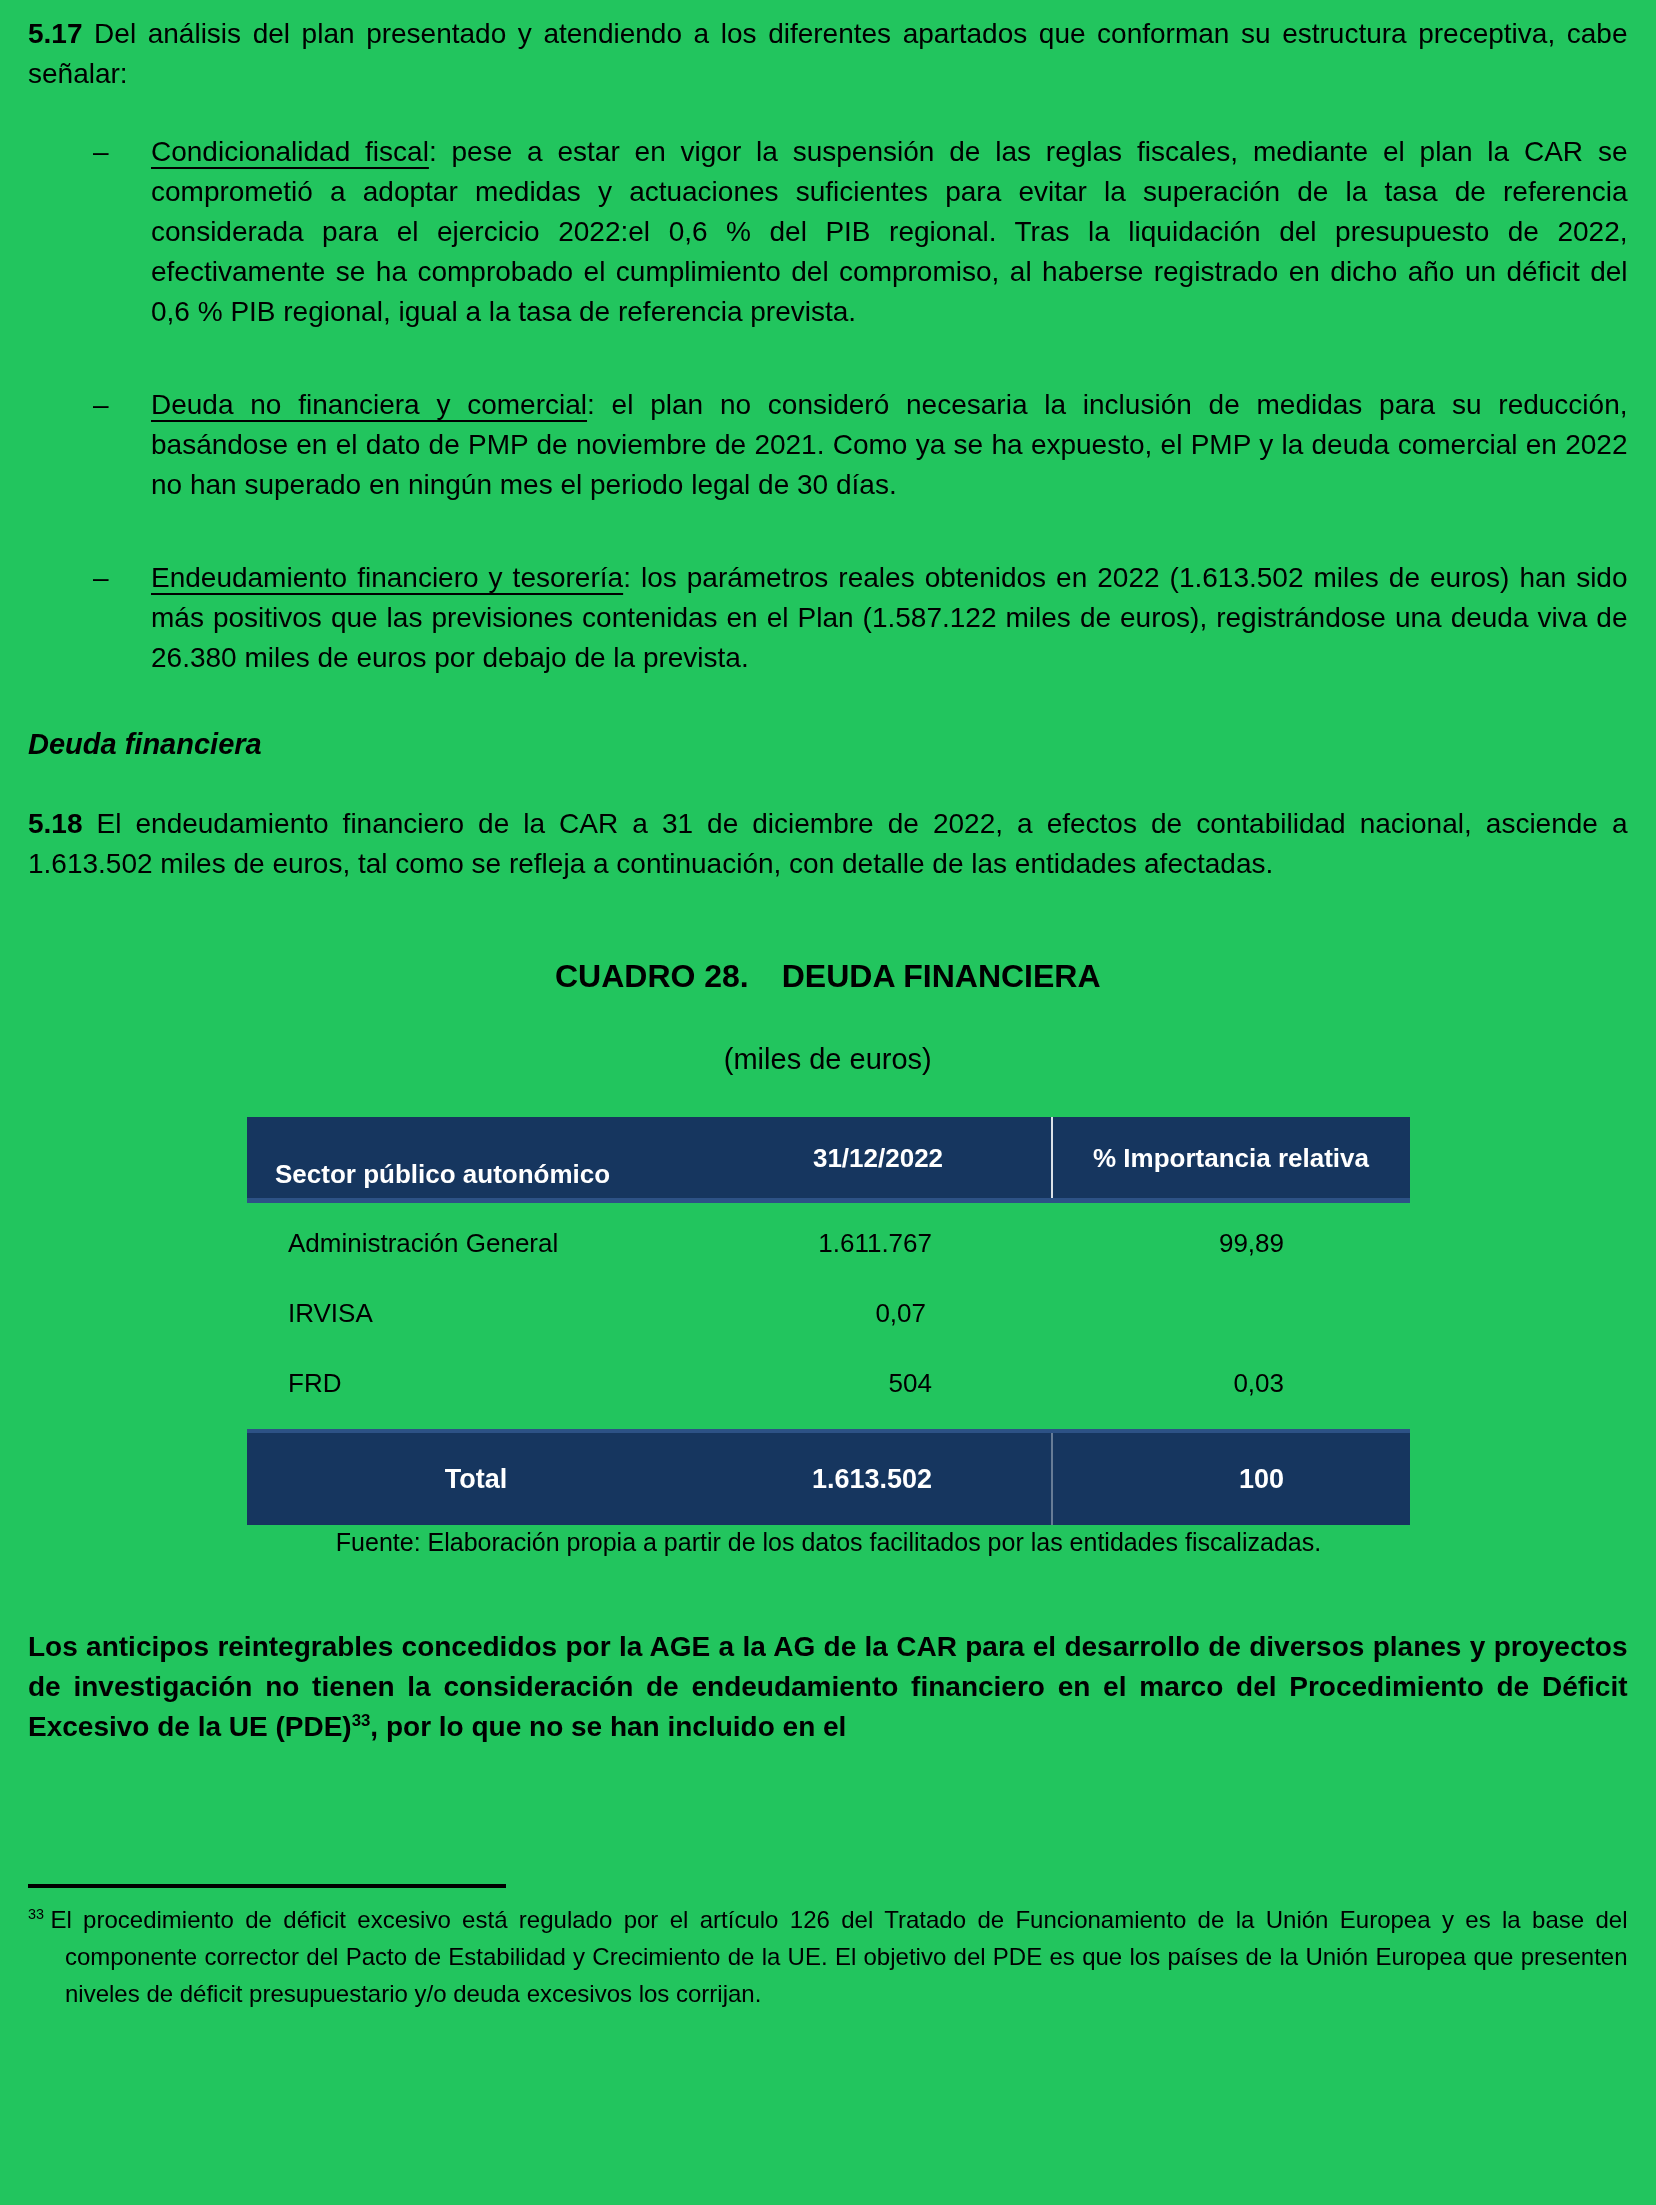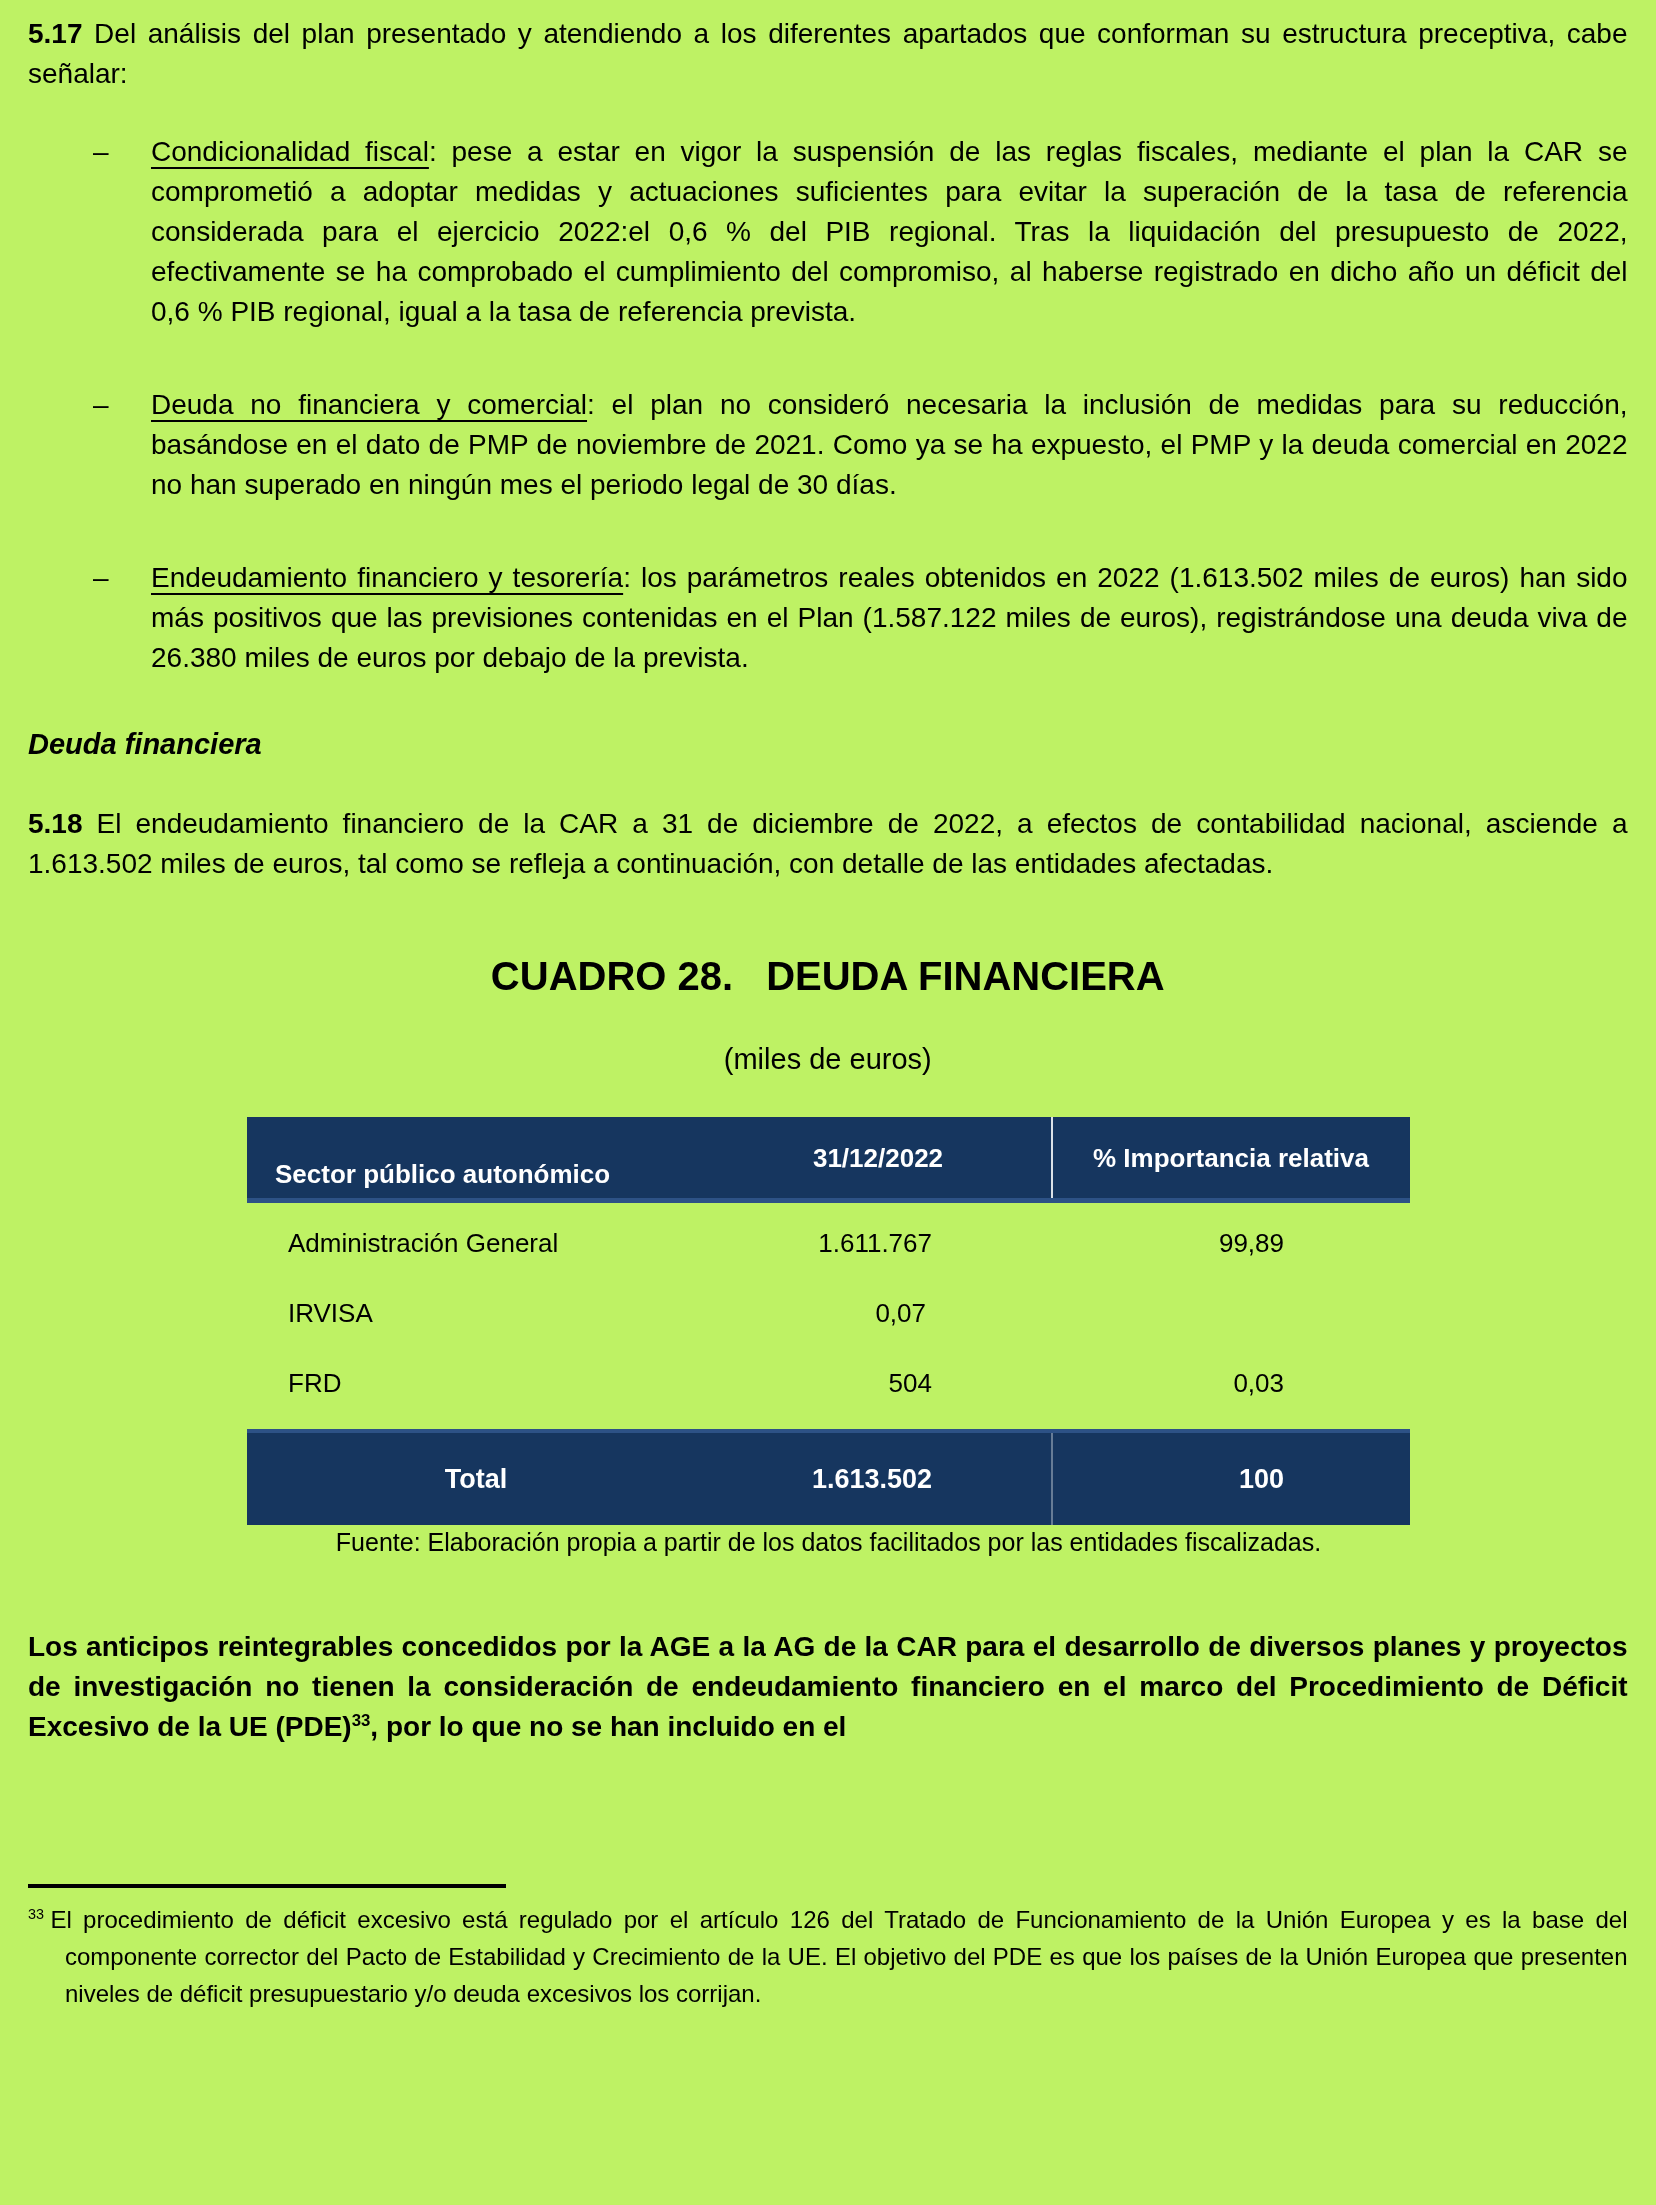--- a/index.html
+++ b/index.html
@@ -1,41 +1,41 @@
 <!DOCTYPE html>
 <html lang="es" style="--navy: #16365f;font-size:12.7px"><head>
 <meta charset="utf-8">
 <style>
   * { margin:0; padding:0; box-sizing:border-box; }
   html,body { background:#ffffff; }
   .page {
     position:relative;
     width:1657px; height:2205px;
-    background:#bef264;
+    background:#22c55e;
     color:#000;
     font-family:"Liberation Sans","DejaVu Sans",sans-serif;
     font-size:28px;
     line-height:40px;
     padding:14.3px 29.5px 0 28px;
     overflow:hidden;
   }
   .just { text-align:justify; }
   .b { font-weight:bold; }
 
   
   .bullets { list-style:none; margin-top:38px; }
   .bullet { position:relative; padding-left:123px; }
   .bullet + .bullet { margin-top:53px; }
   .bullet .dash { position:absolute; left:65px; top:0; }
   .bullet .lead { text-decoration:underline; text-decoration-thickness:2.4px; text-underline-offset:5.6px; }
 
   .heading-deuda { margin-top:46px; font-size:29px; font-weight:bold; font-style:italic; }
   .p518 { margin-top:40px; }
 
-  .table-title { margin-top:70px; text-align:center; font-weight:bold; font-size:40px; line-height:45px; }
+  .table-title { margin-top:70px; text-align:center; font-weight:bold; font-size:32px; line-height:45px; }
   .table-title .gap { display:inline-block; width:33px; }
   .units { margin-top:40px; text-align:center; font-size:29px; line-height:40px; }
 
   
   .cuadro { margin:38px 0 0 219px; width:1163px; font-size:26px; }
   .row3 { display:grid; grid-template-columns:458px 346px 358px; }
   .thead {
     background:var(--navy,#16365f);
     color:#fff; font-weight:bold;
     height:86px;

